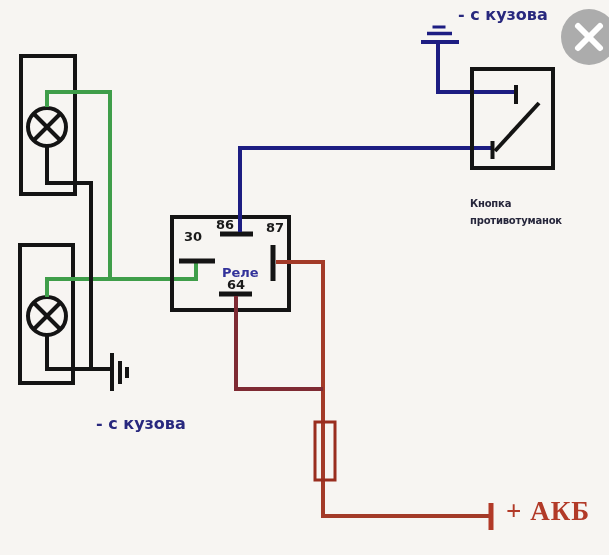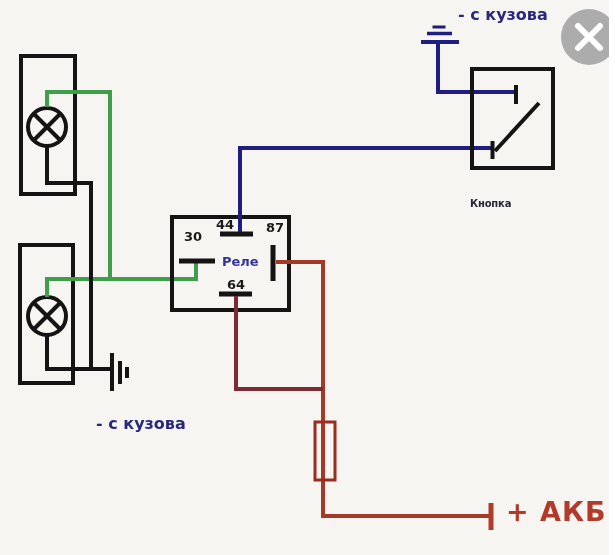--- a/index.html
+++ b/index.html
@@ -6,22 +6,22 @@
   body{font-family:"DejaVu Sans","Liberation Sans",sans-serif;}
   .screen{
     position:relative;width:609px;height:555px;overflow:hidden;
     background:var(--bg,#f7f5f2);
   }
   .diagram-svg{position:absolute;left:0;top:0;}
   .lbl{position:absolute;font-weight:bold;white-space:nowrap;}
   .lbl-navy{color:var(--label-navy,#28287e);font-size:16px;}
   .lbl-switch{color:var(--label-dark,#26263b);font-size:10px;line-height:17px;letter-spacing:-0.2px;}
   .lbl-pin{color:#1a1a1a;font-size:13px;font-weight:600;}
-  .lbl-relay{color:var(--relay-blue,#32329a);font-size:13px;}
-  .lbl-battery{color:var(--battery-red,#b23a28);font-size:27px;letter-spacing:1px;}
+  .lbl-relay{color:var(--relay-blue,#32329a);font-size:13px;margin-top:11px;}
+  .lbl-battery{color:var(--battery-red,#b23a28);font-size:27px;letter-spacing:1px;font-family:Liberation Serif, serif;}
 </style>
 </head>
 <body>
 
 <div class="screen">
 
   <svg class="diagram-svg" width="615" height="555" viewBox="0 0 615 555">
 
     <g>
       <rect x="21" y="56" width="54" height="138" fill="none" stroke-width="4" style="stroke:var(--line-black)"></rect>
@@ -90,23 +90,24 @@
         <line x1="578" y1="26" x2="600" y2="48"></line>
         <line x1="600" y1="26" x2="578" y2="48"></line>
       </g>
     </g>
   </svg>
 
   <div class="lbl lbl-navy" style="left:458px;top:5px;">- с кузова</div>
 
   <div class="lbl lbl-switch" style="left:470px;top:195px;">
     <div>Кнопка</div>
+    <div>противотуманок</div>
   </div>
 
-  <div class="lbl lbl-pin" style="left:216px;top:217px;">44</div>
+  <div class="lbl lbl-pin" style="left:216px;top:217px;">86</div>
   <div class="lbl lbl-pin" style="left:266px;top:220px;">87</div>
   <div class="lbl lbl-pin" style="left:184px;top:229px;">30</div>
   <div class="lbl lbl-pin" style="left:227px;top:277px;">64</div>
   <div class="lbl lbl-relay" style="left:222px;top:254px;">Реле</div>
 
   <div class="lbl lbl-navy" style="left:96px;top:414px;">- с кузова</div>
 
   <div class="lbl lbl-battery" style="left:506px;top:496px;">+ АКБ</div>
 </div>
 

